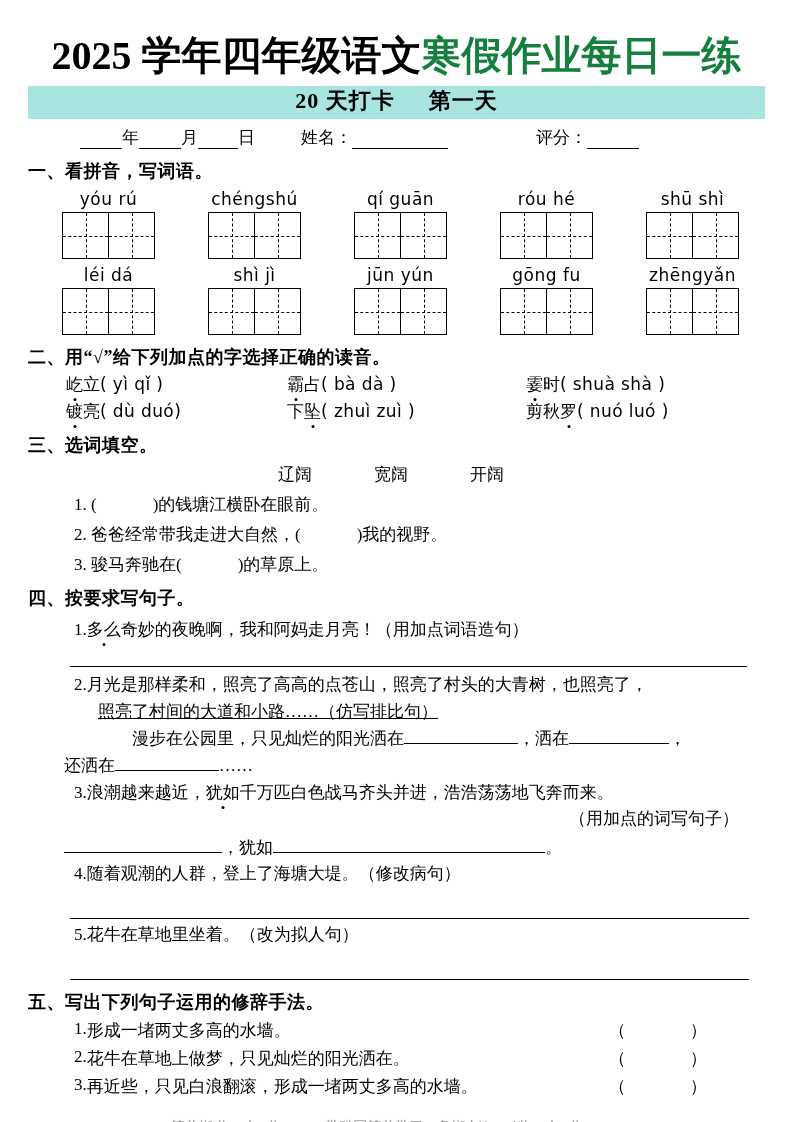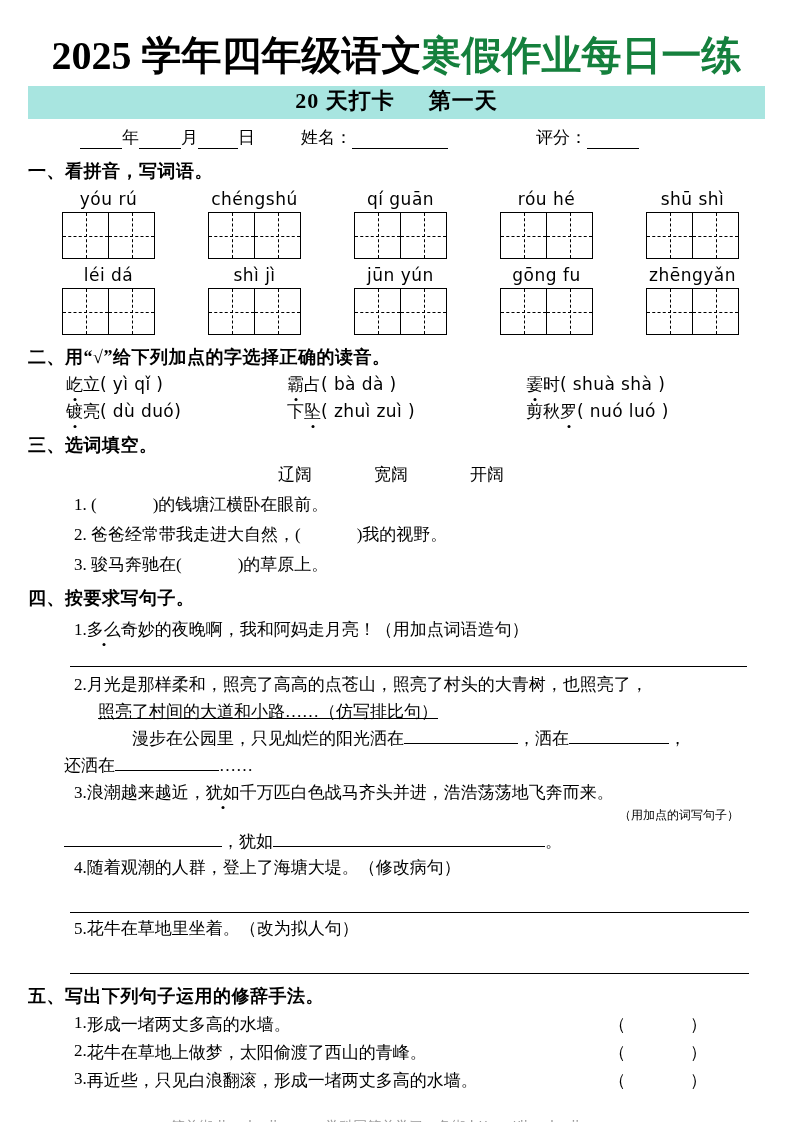--- a/index.html
+++ b/index.html
@@ -197,21 +197,21 @@
     border-bottom: 1.4px solid #000;
     height: 15px;
     vertical-align: baseline;
   }
   .f-110 { width: 114px; }
   .f-95 { width: 100px; }
   .f-100 { width: 104px; }
   .f-150 { width: 158px; }
   .f-260 { width: 272px; }
   .right-note {
-    font-size: 12px;
+    font-size: 17px;
     text-align: right;
     padding-right: 26px;
     margin-top: 3px;
   }
 
   
   .s5-line {
     font-size: 17px;
     margin-top: 5px;
     padding-left: 46px;
@@ -411,21 +411,21 @@
 
   <div class="sec-head">五、写出下列句子运用的修辞手法。</div>
   <div class="s5-line">
     <span class="s5-text">1.</span>
       <span class="s5-text">形成一堵两丈多高的水墙。</span>
     <span class="s5-spacer"></span>
     <span class="s5-paren">（     ）</span>
   </div>
   <div class="s5-line">
     <span class="s5-text">2.</span>
-      <span class="s5-text">花牛在草地上做梦，太阳偷渡了西山的青峰。</span>
+      <span class="s5-text">花牛在草地上做梦，只见灿烂的阳光洒在。</span>
     <span class="s5-spacer"></span>
     <span class="s5-paren">（     ）</span>
   </div>
   <div class="s5-line">
     <span class="s5-text">3.</span>
       <span class="s5-text">再近些，只见白浪翻滚，形成一堵两丈多高的水墙。</span>
     <span class="s5-spacer"></span>
     <span class="s5-paren">（     ）</span>
   </div>
 

